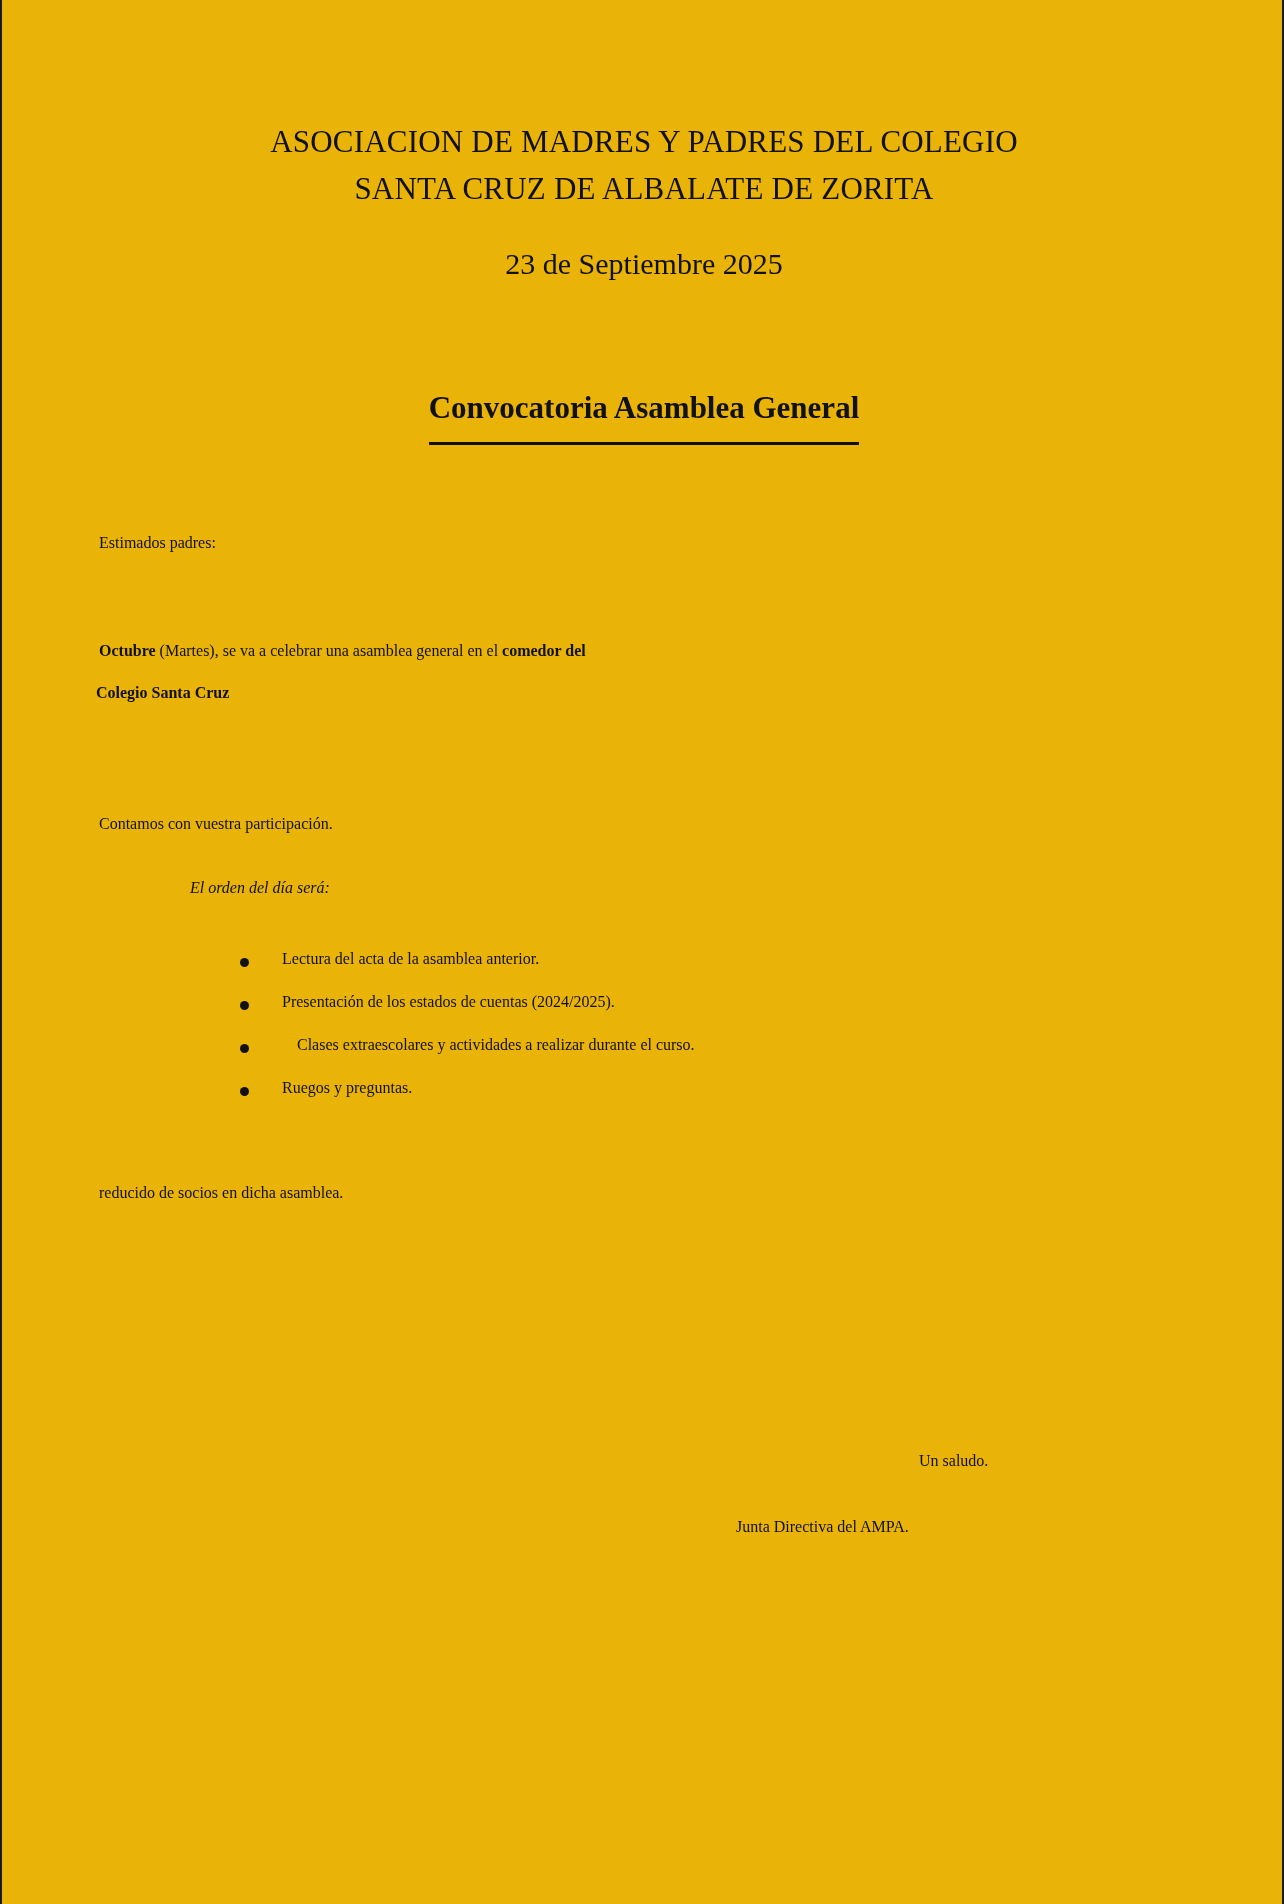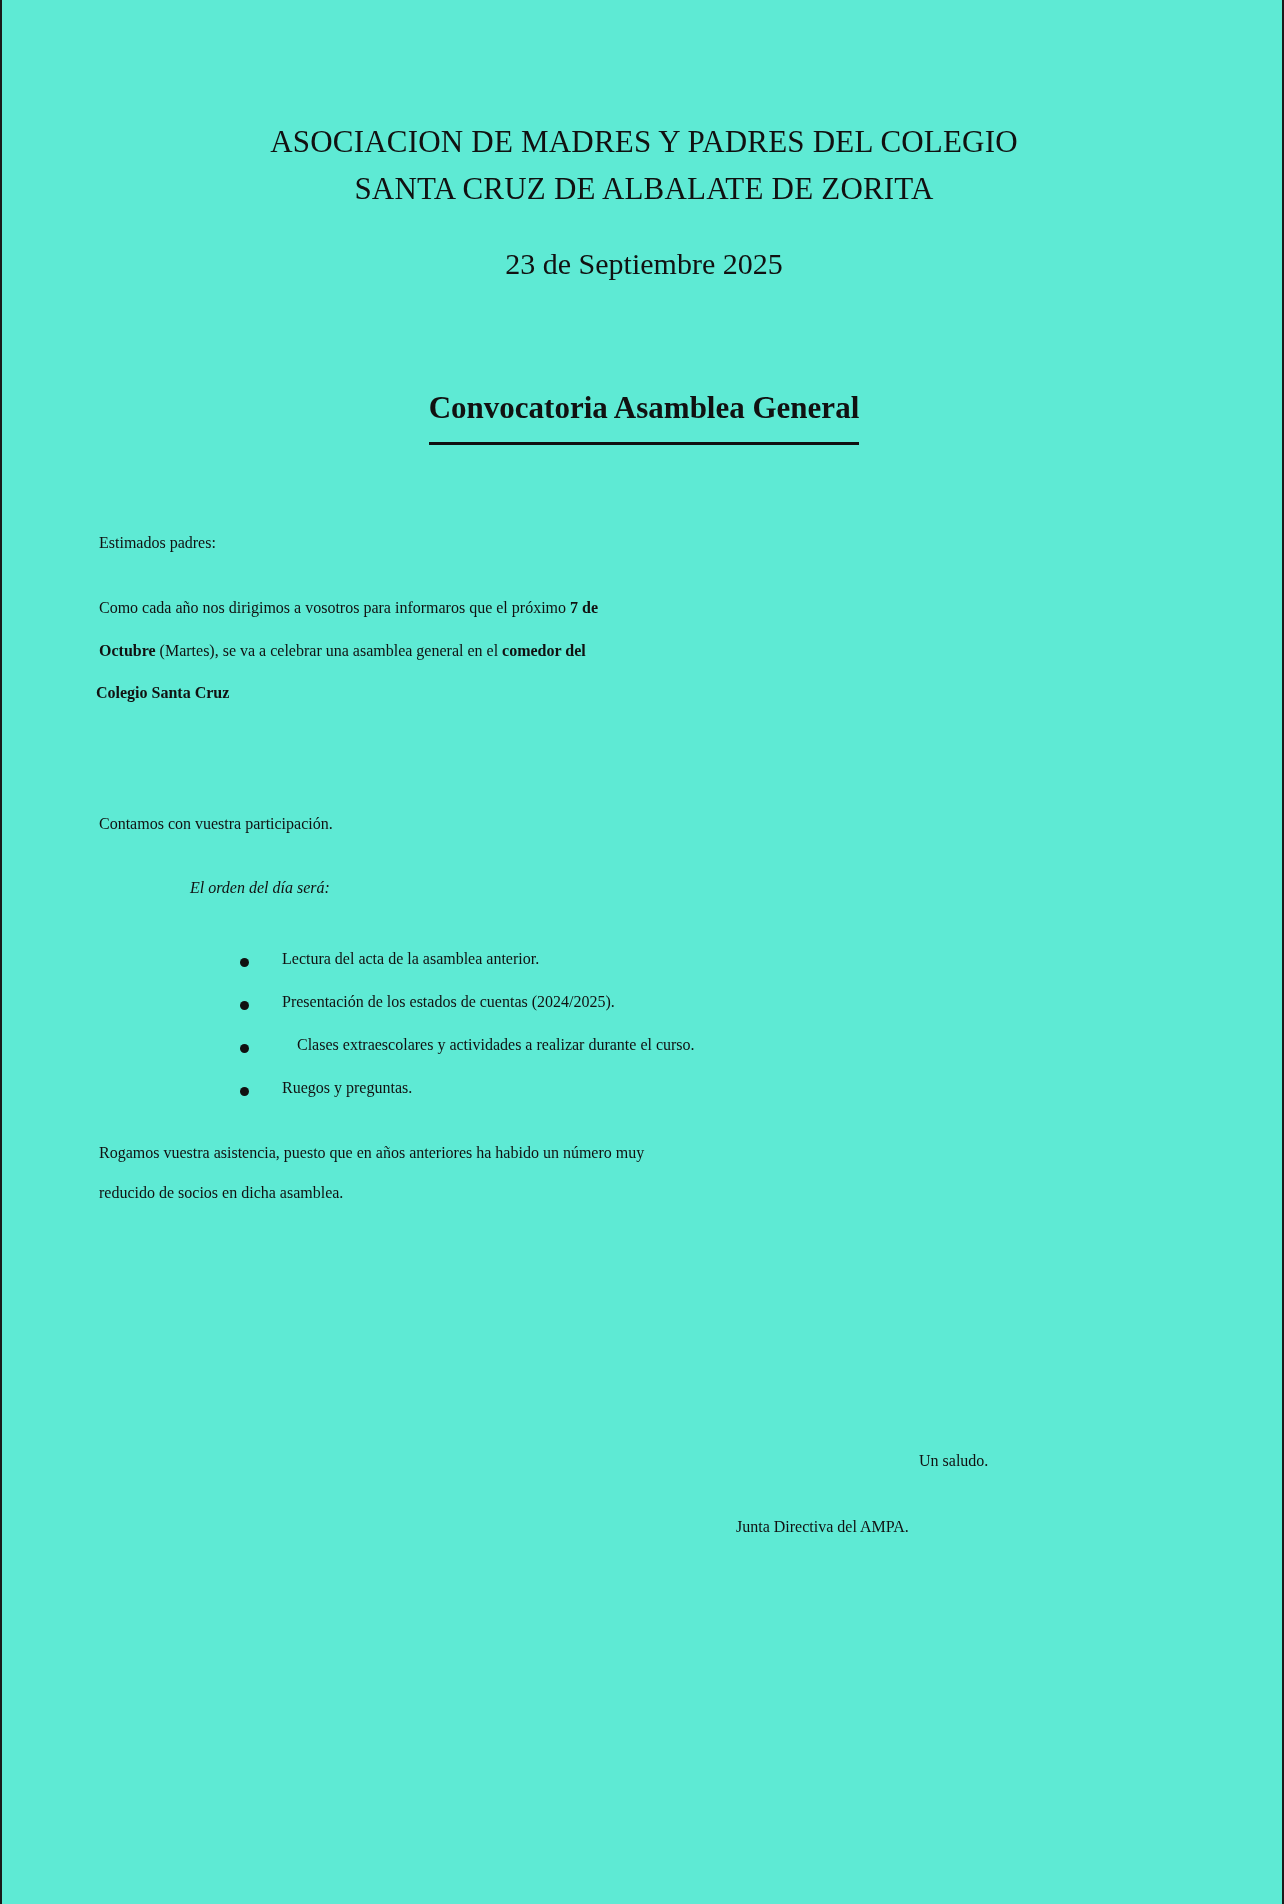--- a/index.html
+++ b/index.html
@@ -14,21 +14,21 @@
       overflow: hidden;
       font-family: "Liberation Serif", "DejaVu Serif", serif;
       color: #111111;
     }
     .page {
       position: absolute;
       left: 0;
       top: 0;
       width: 1284px;
       height: 1904px;
-      background: #5eead4;
+      background: #eab308;
       box-sizing: border-box;
       border-left: 2px solid #1a1a1a;
       border-right: 2px solid #1a1a1a;
     }
     .line {
       position: absolute;
       white-space: nowrap;
       font-size: 16px;
       line-height: 32px;
     }
@@ -69,21 +69,20 @@
   <div class="line center hdr" style="top:126px;">ASOCIACION DE MADRES Y PADRES DEL COLEGIO</div>
   <div class="line center hdr" style="top:173px;">SANTA CRUZ DE ALBALATE DE ZORITA</div>
   <div class="line center date" style="top:248px;">23 de Septiembre 2025</div>
 
   <div class="line center title" style="top:392px;">
     <span>Convocatoria Asamblea General</span>
   </div>
 
   <div class="line" style="left:97px; top:527px;">Estimados padres:</div>
 
-  <div class="line" style="left:97px; top:592px;"><span>Como cada año nos dirigimos a vosotros para informaros que el próximo </span><b>7 de</b></div>
   <div class="line" style="left:97px; top:635px;"><b>Octubre</b><span> (Martes), se va a celebrar una asamblea general en el </span><b>comedor del</b></div>
   <div class="line" style="left:94px; top:677px;"><b>Colegio Santa Cruz</b></div>
 
 
   <div class="line" style="left:97px; top:808px;">Contamos con vuestra participación.</div>
 
   <div class="line" style="left:188px; top:872px;font-style:italic;">El orden del día será:</div>
 
   <div>
     <div class="bullet" style="left:238px; top:958px;"></div>
@@ -92,20 +91,19 @@
     <div class="bullet" style="left:238px; top:1001px;"></div>
     <div class="line" style="left:280px; top:986px;">Presentación de los estados de cuentas (2024/2025).</div>
 
     <div class="bullet" style="left:238px; top:1044px;"></div>
     <div class="line" style="left:280px; top:1029px;margin-left:15px;">Clases extraescolares y actividades a realizar durante el curso.</div>
 
     <div class="bullet" style="left:238px; top:1087px;"></div>
     <div class="line" style="left:280px; top:1072px;">Ruegos y preguntas.</div>
   </div>
 
-  <div class="line" style="left:97px; top:1137px;">Rogamos vuestra asistencia, puesto que en años anteriores ha habido un número muy</div>
   <div class="line" style="left:97px; top:1177px;">reducido de socios en dicha asamblea.</div>
 
 
   <div class="line" style="left:917px; top:1445px;">Un saludo.</div>
   <div class="line" style="left:734px; top:1511px;">Junta Directiva del AMPA.</div>
 
 </div>
 
 </body></html>

